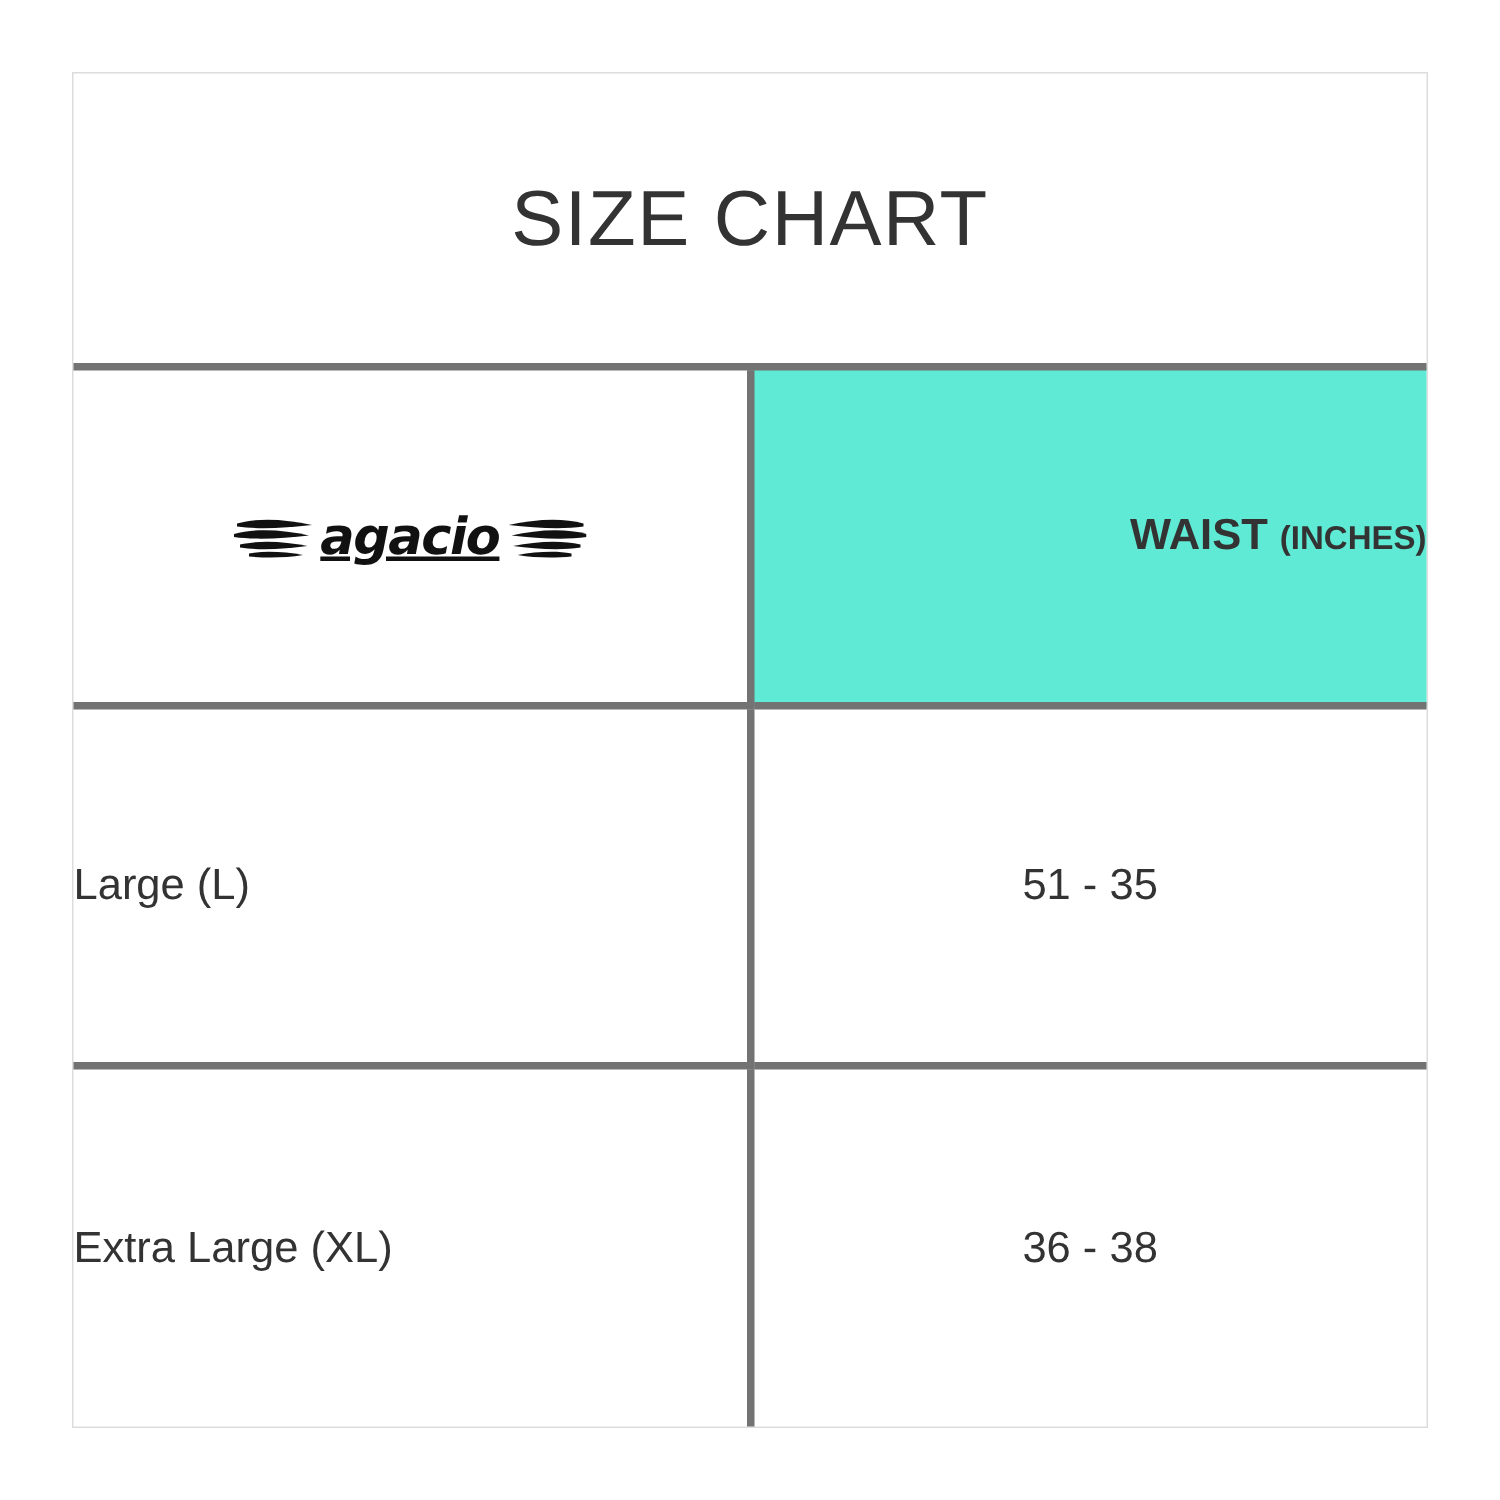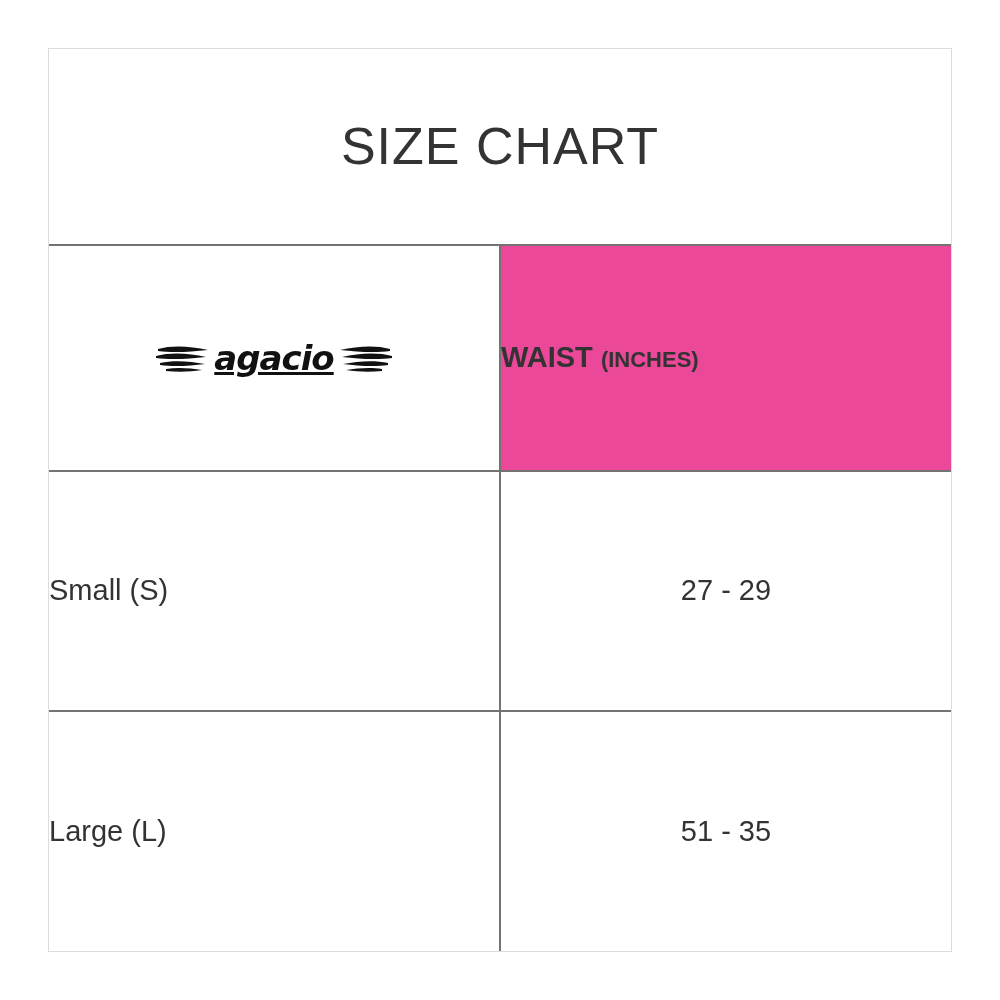--- a/index.html
+++ b/index.html
@@ -31,21 +31,21 @@
   }
 
   table.size-chart {
     width: 100%;
     height: 100%;
     border-collapse: collapse;
     table-layout: fixed;
   }
 
   table.size-chart td {
-    border: 2px solid #737373;
+    border: 5px solid #737373;
     box-sizing: border-box;
     padding: 0;
   }
 
   .title-cell {
     height: 128px;
     text-align: center;
     vertical-align: middle;
     border-top: 0 !important;
     border-left: 0 !important;
@@ -65,22 +65,22 @@
     vertical-align: middle;
   }
 
   .logo-cell {
     width: 352px;
     text-align: center;
     border-left: 0 !important;
   }
 
   .header-waist-cell {
-    background: #ec4899;
-    text-align: left;
+    background: #5eead4;
+    text-align: right;
     border-right: 0 !important;
   }
 
   .waist-label {
     font-size: 29px;
     font-weight: bold;
     color: #333333;
     white-space: nowrap;
   }
 
@@ -172,23 +172,23 @@
                 </g>
               </svg>
             </span>
           </td>
           <td class="header-waist-cell">
             <span class="waist-label"><span>WAIST </span><span class="units">(INCHES)</span></span>
           </td>
         </tr>
 
         <tr class="data-row">
-          <td class="size-cell">Small (S)</td>
-          <td class="value-cell">27 - 29</td>
+          <td class="size-cell">Large (L)</td>
+          <td class="value-cell">51 - 35</td>
         </tr>
         <tr class="data-row">
-          <td class="size-cell">Large (L)</td>
-          <td class="value-cell">51 - 35</td>
+          <td class="size-cell">Extra Large (XL)</td>
+          <td class="value-cell">36 - 38</td>
         </tr>
       </tbody>
     </table>
   </div>
 </div>
 
 </body></html>

